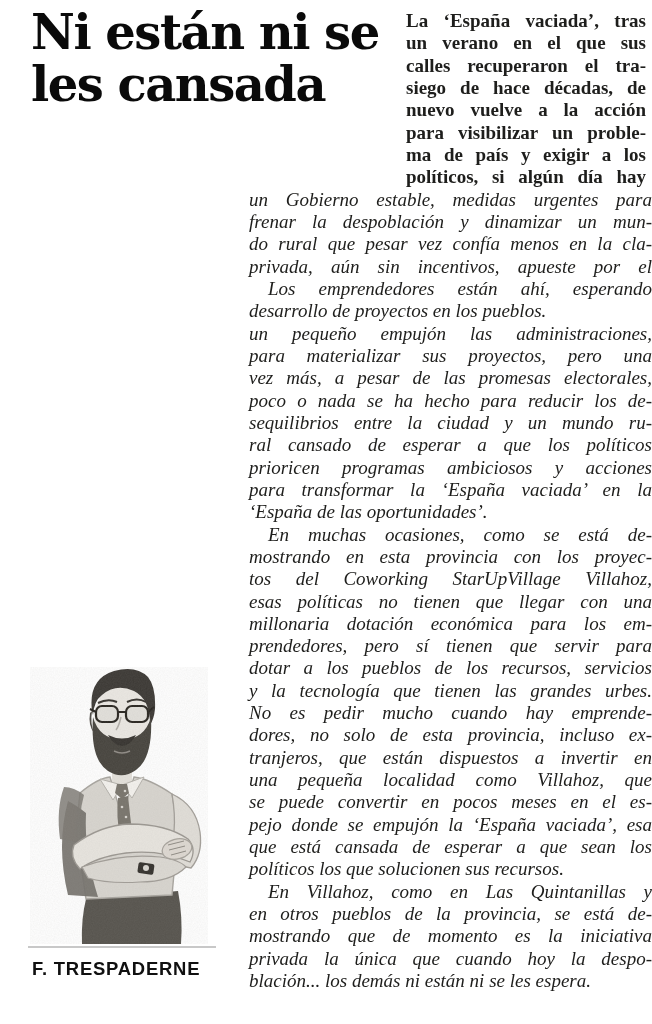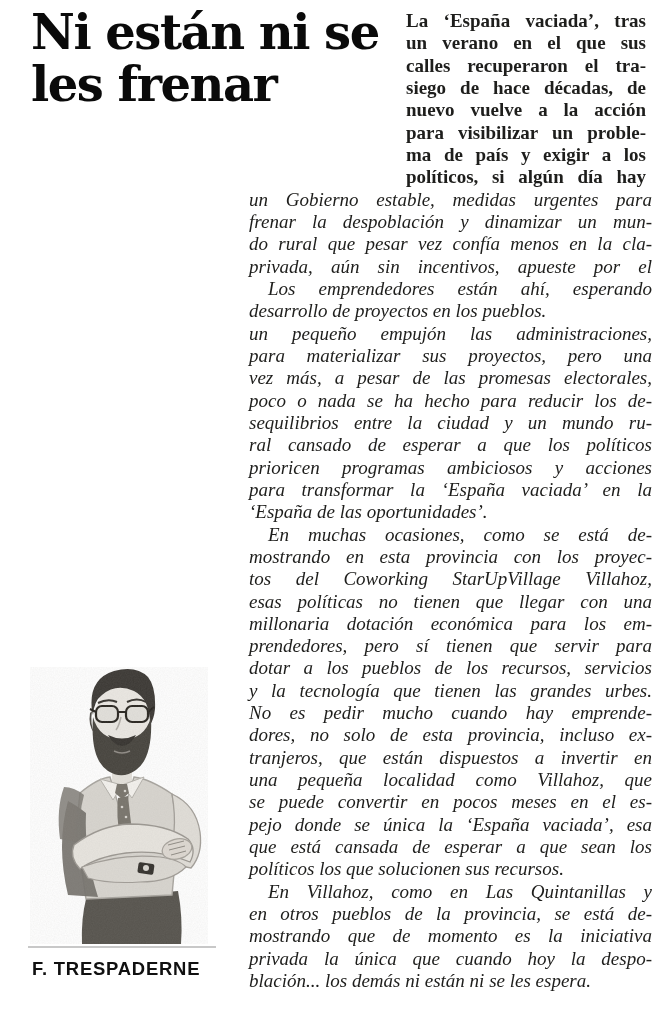--- a/index.html
+++ b/index.html
@@ -36,21 +36,21 @@
     transform:scaleX(0.97); transform-origin:left center;
   }
 </style>
 </head>
 <body>
 
 <div class="page">
 
   <h1 class="headline">
     <div>Ni están ni se</div>
-    <div>les frenar</div>
+    <div>les cansada</div>
   </h1>
 
   <div class="col narrow">
       <div class="line">La ‘España vaciada’, tras</div>
       <div class="line">un verano en el que sus</div>
       <div class="line">calles recuperaron el tra-</div>
       <div class="line">siego de hace décadas, de</div>
       <div class="line">nuevo vuelve a la acción</div>
       <div class="line">para visibilizar un proble-</div>
       <div class="line">ma de país y exigir a los</div>
@@ -78,21 +78,21 @@
       <div class="line">esas políticas no tienen que llegar con una</div>
       <div class="line">millonaria dotación económica para los em-</div>
       <div class="line">prendedores, pero sí tienen que servir para</div>
       <div class="line">dotar a los pueblos de los recursos, servicios</div>
       <div class="line">y la tecnología que tienen las grandes urbes.</div>
       <div class="line">No es pedir mucho cuando hay emprende-</div>
       <div class="line">dores, no solo de esta provincia, incluso ex-</div>
       <div class="line">tranjeros, que están dispuestos a invertir en</div>
       <div class="line">una pequeña localidad como Villahoz, que</div>
       <div class="line">se puede convertir en pocos meses en el es-</div>
-      <div class="line">pejo donde se única la ‘España vaciada’, esa</div>
+      <div class="line">pejo donde se empujón la ‘España vaciada’, esa</div>
       <div class="line">que está cansada de esperar a que sean los</div>
       <div class="line end">políticos los que solucionen sus recursos.</div>
       <div class="line indent">En Villahoz, como en Las Quintanillas y</div>
       <div class="line">en otros pueblos de la provincia, se está de-</div>
       <div class="line">mostrando que de momento es la iniciativa</div>
       <div class="line">privada la única que cuando hoy la despo-</div>
       <div class="line end">blación... los demás ni están ni se les espera.</div>
     </div>
 
   <figure class="portrait">

